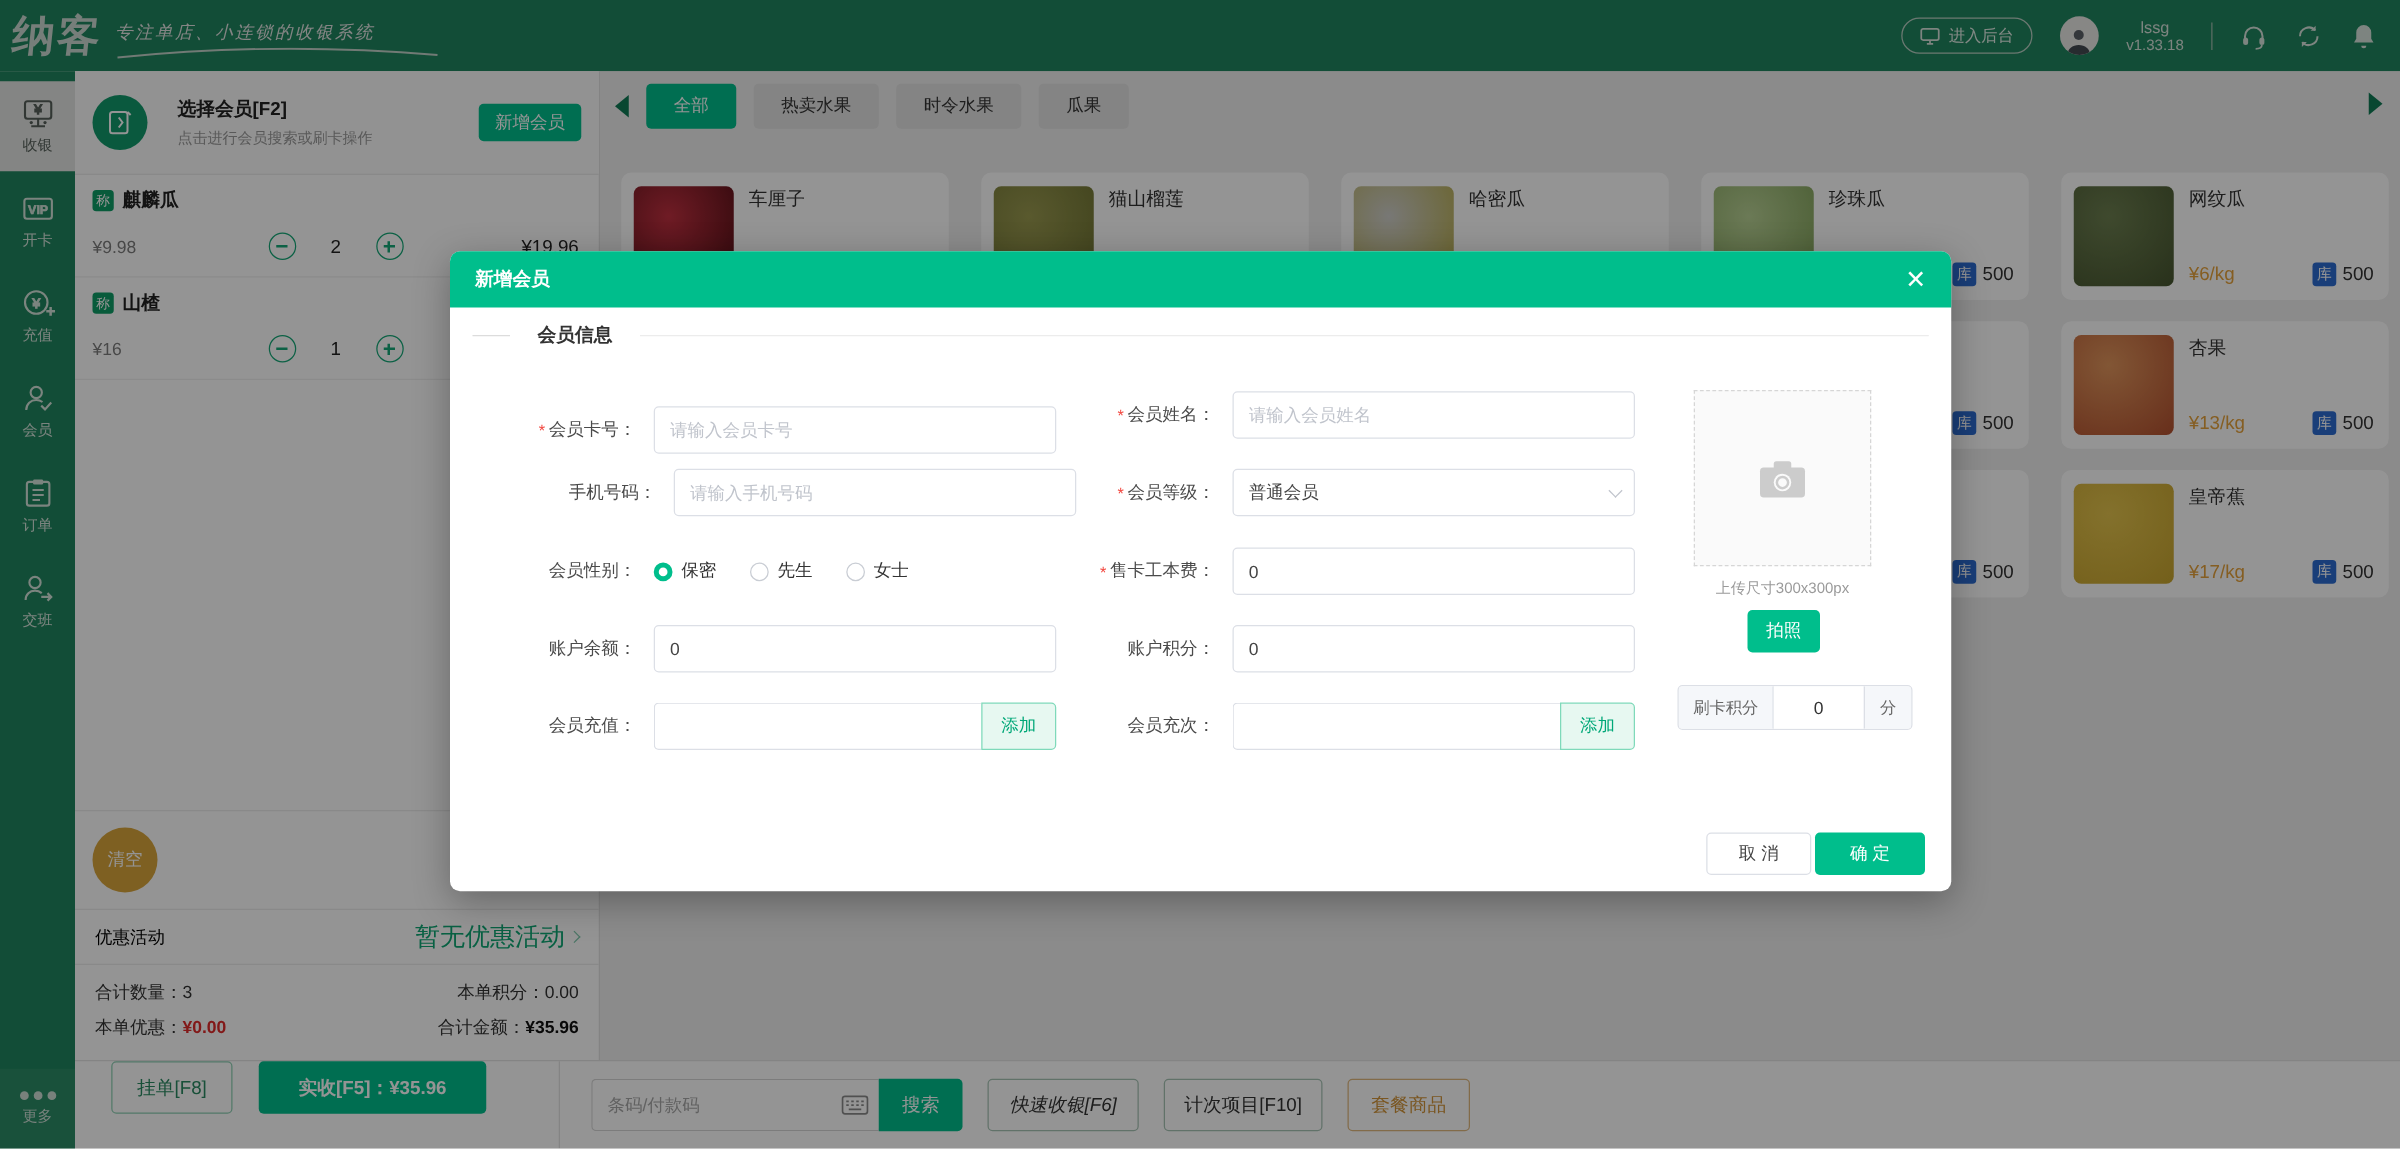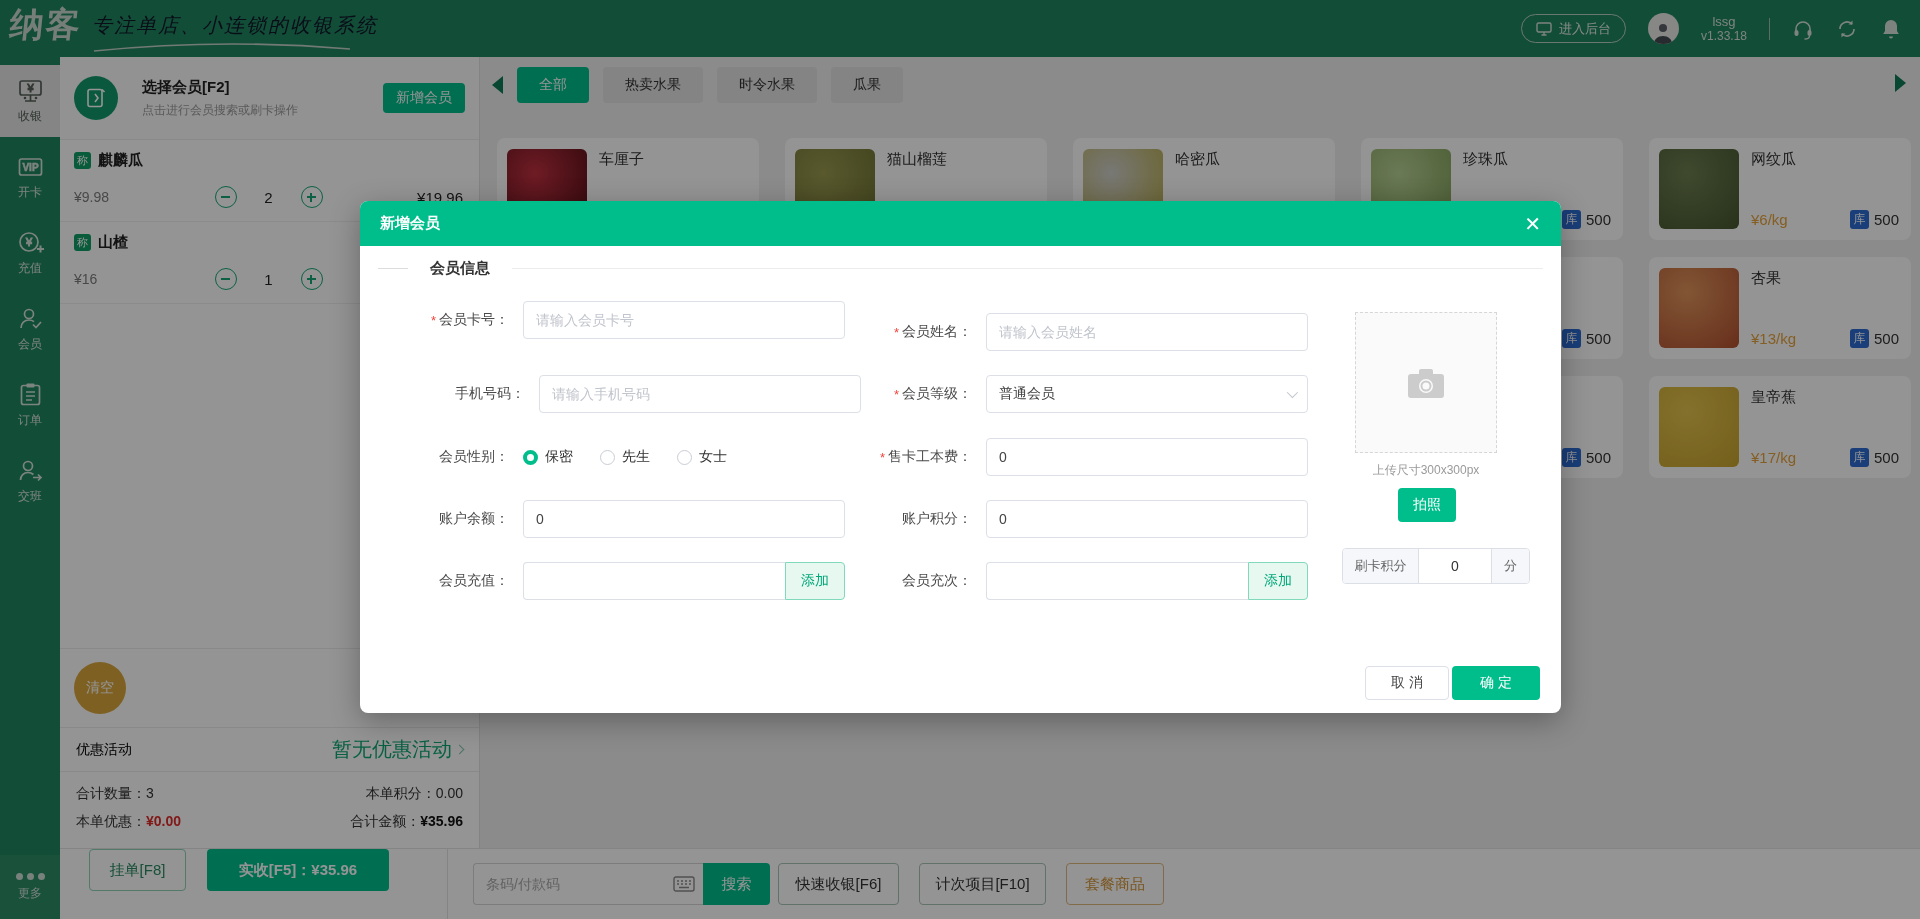--- a/index.html
+++ b/index.html
@@ -4,21 +4,21 @@
 <style>
   html,body{margin:0;padding:0;background:#dcdcdc;}
   *{box-sizing:border-box;font-family:"Liberation Sans","DejaVu Sans",sans-serif;}
   #app{position:relative;width:1920px;height:919px;overflow:hidden;background:#efefef;}
 
   
   .topbar{position:absolute;left:0;top:0;width:1920px;height:57px;background:#20865F;display:flex;align-items:center;justify-content:space-between;padding:0 18px 0 10px;}
   .logo-wrap{display:flex;align-items:flex-start;gap:10px;}
   .logo{font-size:34px;font-weight:bold;color:#ccd9d2;letter-spacing:2px;transform:skewX(-6deg);line-height:48px;}
   .slogan-wrap{padding-top:12px;}
-  .slogan{font-size:20px;color:#0f172a;font-style:italic;letter-spacing:2px;}
+  .slogan{font-size:14px;color:#e5e5e5;font-style:italic;letter-spacing:2px;}
   .topbar-right{display:flex;align-items:center;gap:22px;color:#d7e3dc;}
   .pill-btn{display:flex;align-items:center;gap:7px;border:1px solid #b9cfc4;border-radius:15px;height:29px;padding:0 14px;color:#e3ede7;font-size:13px;cursor:pointer;}
   .avatar{width:31px;height:31px;border-radius:50%;background:#e8e8e6;display:flex;align-items:flex-end;justify-content:center;overflow:hidden;}
   .user-block{text-align:center;line-height:15px;}
   .user-name{font-size:13px;}
   .user-ver{font-size:12px;}
   .v-sep{width:1px;height:22px;background:#9fbcae;}
   .tb-icon{width:22px;height:22px;color:#d7e3dc;}
 
   
@@ -84,21 +84,21 @@
   .bb-left{width:388px;height:100%;border-right:1px solid #e4e4e4;display:flex;gap:21px;padding-left:29px;flex:0 0 auto;}
   .btn{height:42px;border-radius:4px;font-size:15px;display:flex;align-items:center;justify-content:center;cursor:pointer;background:#fff;}
   .btn-hold{width:97px;border:1px solid #8fd0b5;color:#2a8a62;}
   .btn-pay{width:182px;background:#00BE8C;border:none;color:#fff;font-weight:bold;}
   .bb-right{display:flex;align-items:center;padding-left:25px;}
   .search-box{display:flex;align-items:center;height:42px;}
   .search-input{width:230px;height:42px;border:1px solid #d6d6d6;border-right:none;border-radius:4px 0 0 4px;padding:0 34px 0 12px;font-size:14px;color:#333;outline:none;}
   .search-input::placeholder{color:#a8a8a8;}
   .kb-icon{margin-left:-30px;width:22px;height:16px;color:#8a8a8a;flex:0 0 auto;cursor:pointer;}
   .btn-search{width:67px;height:42px;margin-left:8px;background:#00BE8C;border:none;border-radius:0 4px 4px 0;color:#fff;}
-  .btn-quick{width:121px;margin-left:8px;border:1px solid #a8c5b6;color:#333;}
+  .btn-quick{width:121px;margin-left:20px;border:1px solid #a8c5b6;color:#333;font-style:italic;}
   .btn-count{width:127px;margin-left:20px;border:1px solid #a8c5b6;color:#333;}
   .btn-combo{width:98px;margin-left:20px;border:1px solid #e0b87f;color:#d2953a;}
 
   
   .mask{position:absolute;inset:0;background:rgba(0,0,0,0.42);z-index:100;}
   .modal{position:absolute;left:360px;top:201px;width:1201px;height:512px;background:#fff;border-radius:8px;z-index:110;box-shadow:0 8px 30px rgba(0,0,0,0.3);}
   .modal-header{height:45px;background:#00BE8C;border-radius:8px 8px 0 0;display:flex;align-items:center;justify-content:space-between;padding:0 20px;}
   .modal-title{color:#fff;font-size:15px;font-weight:bold;}
   .modal-close{color:#fff;font-size:20px;line-height:1;cursor:pointer;font-weight:bold;}
   .section-head{position:absolute;left:0;right:0;top:58px;display:flex;align-items:center;padding:0 18px;gap:22px;}
@@ -433,21 +433,21 @@
     <div class="modal-header">
       <span class="modal-title">新增会员</span>
       <span class="modal-close">✕</span>
     </div>
     <div class="section-head">
       <span class="sec-line"></span>
       <span class="sec-title">会员信息</span>
       <span class="sec-rule"></span>
     </div>
 
-    <div class="fg" style="top:100px;left:0">
+    <div class="fg" style="top:124px;left:0">
       <label class="flabel req">会员卡号：</label>
       <input class="finput" placeholder="请输入会员卡号" style="">
     </div>
     <div class="fg" style="top:112px;left:463px">
       <label class="flabel req">会员姓名：</label>
       <input class="finput" placeholder="请输入会员姓名" style="">
     </div>
 
     <div class="fg" style="top:174px;left:16px">
       <label class="flabel">手机号码：</label>

